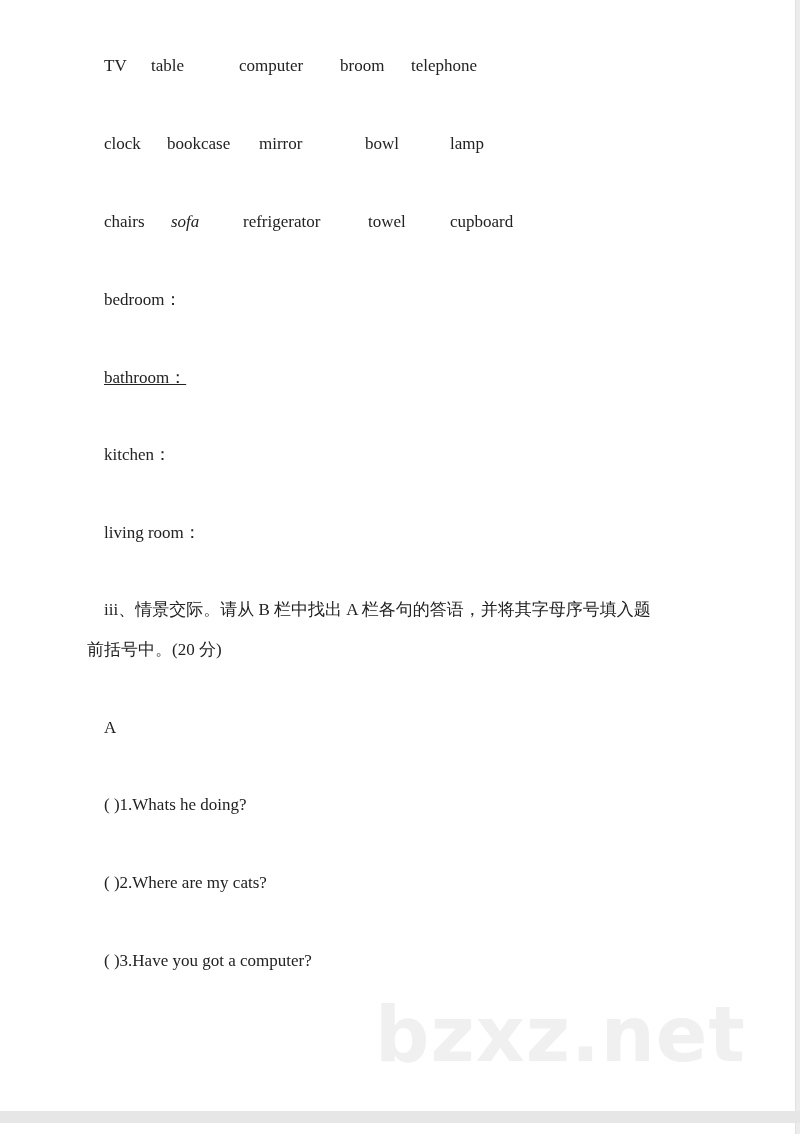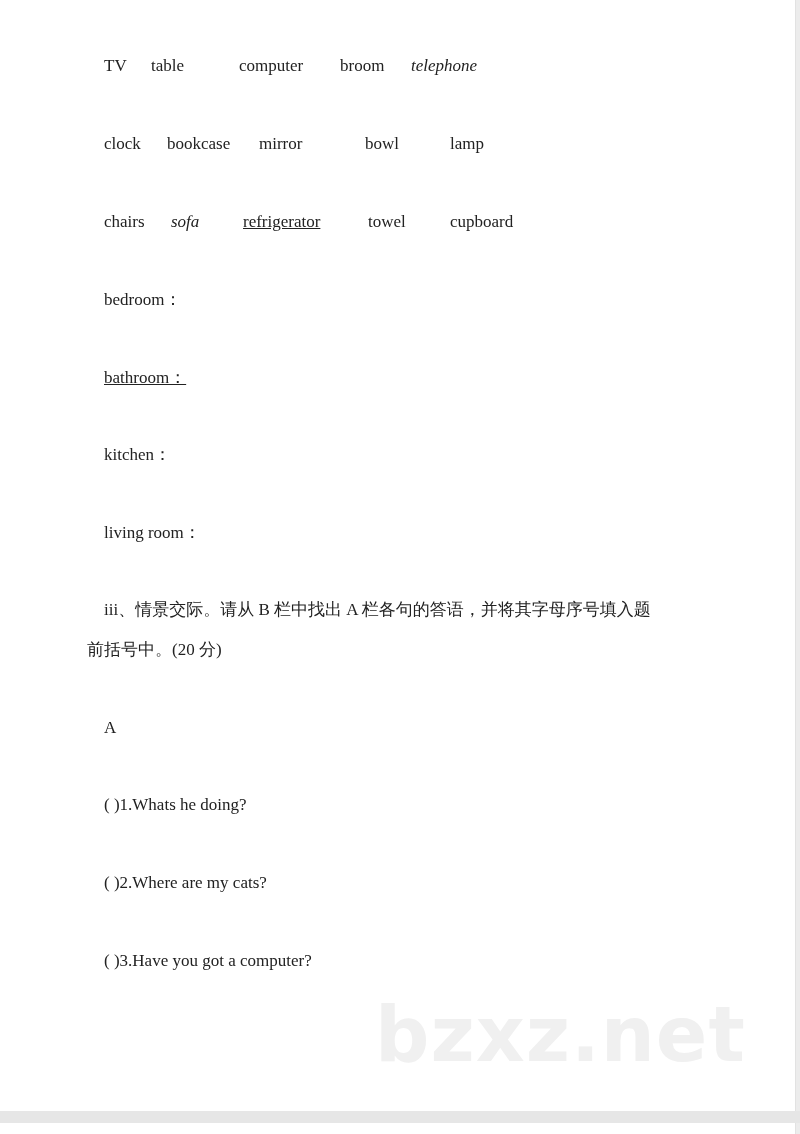--- a/index.html
+++ b/index.html
@@ -43,35 +43,35 @@
 </head>
 <body>
 
 <div class="page">
 
   <div class="line" style="top:56px;left:0;width:703px;height:20px;text-align:right;">
     <span class="word" style="left:104px;">TV</span>
     <span class="word" style="left:151px;">table</span>
     <span class="word" style="left:223px;margin-left:16px;">computer</span>
     <span class="word" style="left:340px;">broom</span>
-    <span class="word" style="left:411px;font-style:italic;">telephone</span>
+    <span class="word" style="left:411px;">telephone</span>
   </div>
 
   <div class="line" style="top:134px;left:0;width:795px;height:20px;">
     <span class="word" style="left:104px;">clock</span>
     <span class="word" style="left:167px;">bookcase</span>
     <span class="word" style="left:259px;">mirror</span>
     <span class="word" style="left:365px;">bowl</span>
     <span class="word" style="left:450px;">lamp</span>
   </div>
 
   <div class="line" style="top:212px;left:0;width:795px;height:20px;padding-left:39px;">
     <span class="word" style="left:104px;">chairs</span>
     <span class="word" style="left:171px;font-style:italic;">sofa</span>
-    <span class="word" style="left:243px;text-decoration:underline;">refrigerator</span>
+    <span class="word" style="left:243px;">refrigerator</span>
     <span class="word" style="left:368px;">towel</span>
     <span class="word" style="left:450px;">cupboard</span>
   </div>
 
   <div class="para" style="left:104px;top:290px;">bedroom：</div>
   <div class="para" style="left:104px;top:368px;text-decoration:underline;">bathroom：</div>
   <div class="para" style="left:104px;top:445px;">kitchen：</div>
   <div class="para" style="left:104px;top:523px;">living room：</div>
 
   <div class="para" style="left:104px;top:600px;">iii、情景交际。请从 B 栏中找出 A 栏各句的答语，并将其字母序号填入题</div>

